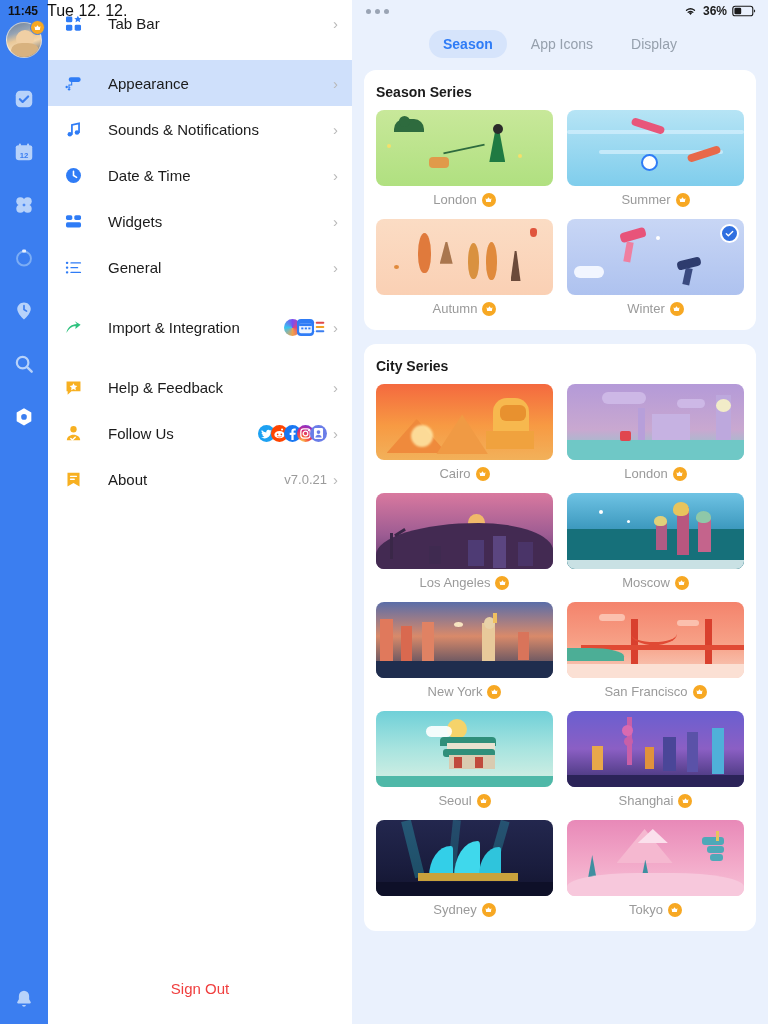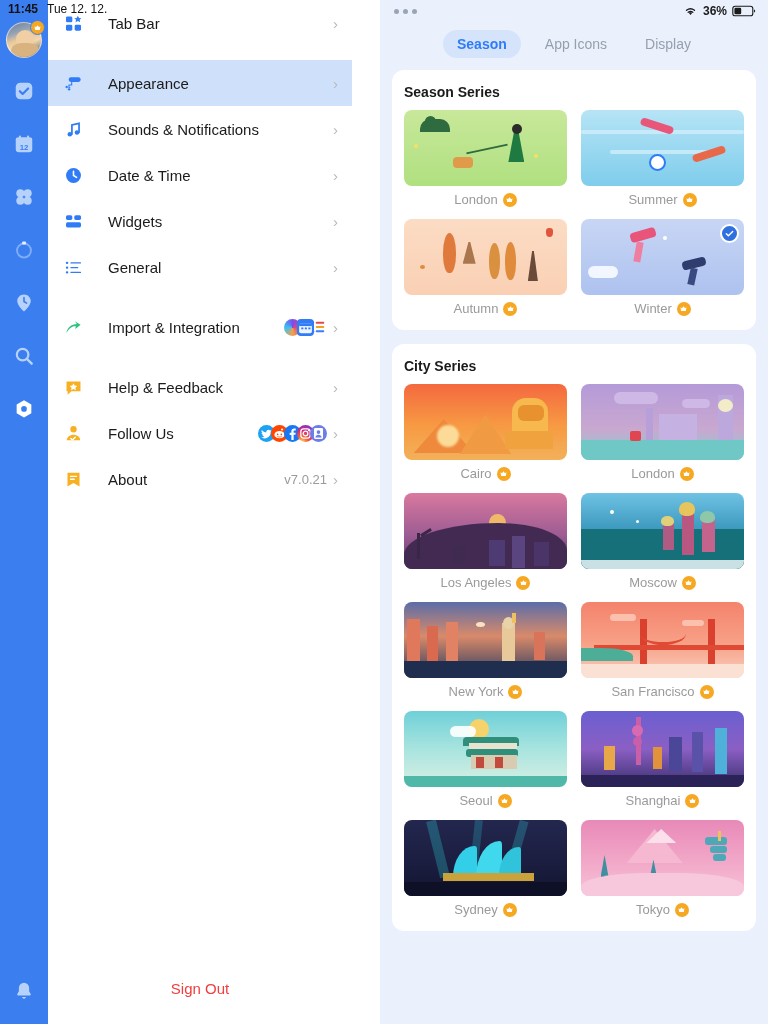--- a/index.html
+++ b/index.html
@@ -27,21 +27,21 @@
     border-radius:50%; background:#f0cfa4; }
   .avatar::after{ content:""; position:absolute; left:4px; top:20px; width:28px; height:18px;
     border-radius:40% 40% 0 0; background:#d8b27f; }
   .crown-badge-sm {
     position: absolute; right: -3px; top: -2px; width: 15px; height: 15px; border-radius: 50%;
     background: #f7a823; display: flex; align-items: center; justify-content: center;
     border: 1.5px solid #3b7ef0; z-index: 3;
   }
   .rail-icons { margin-top: 22px; display: flex; flex-direction: column; align-items: center; gap: 23px; }
   .rail-btn {
-    width: 30px; height: 30px; display: flex; align-items: flex-start; justify-content: center;
+    width: 30px; height: 30px; display: flex; align-items: flex-end; justify-content: center;
   }
   .rail-bell { position: absolute; bottom: 14px; left: 50%; transform: translateX(-50%); }
 
   
   .settings-col {
     width: 304px; flex: 0 0 304px; background: #fff;
     display: flex; flex-direction: column; position: relative;
   }
   .settings-title {
     font-size: 30px; font-weight: 700; color: #141414;
@@ -63,21 +63,21 @@
   .mini-icons > *:first-child { margin-left: 0; }
   .mini { width: 17px; height: 17px; border-radius: 50%; display:inline-block; }
   .sign-out {
     position: absolute; bottom: 27px; left: 0; right: 0; text-align: center;
     font-size: 15px; color: #f03e3e;
   }
 
   
   .right {
     flex: 1 1 auto; background: #eaf1fd; display: flex; flex-direction: column;
-    position: relative; overflow: hidden; margin-left: 28px;
+    position: relative; overflow: hidden;
   }
   .statusbar {
     height: 22px; display: flex; align-items: center; justify-content: space-between;
     padding: 0 12px 0 14px;
   }
   .dots { display: flex; gap: 4px; }
   .dot { width: 5px; height: 5px; border-radius: 50%; background: #9aa4b4; }
   .status-right { display: flex; align-items: center; gap: 5px; }
   .batt-pct { font-size: 12px; font-weight: 700; color: #1a1a1a; }
   .tabs { display: flex; justify-content: center; align-items: center; gap: 10px; padding: 8px 0 12px; }
@@ -738,14 +738,14 @@
 
         </div>
       </div>
 
     </div>
   </div>
 </div>
 
 <div style="position:absolute;left:8px;top:2px;display:flex;align-items:center;gap:9px;z-index:40;">
   <span style="font-size:12px;font-weight:700;color:#111;">11:45</span>
-  <span style="font-size:12px;color:#111;text-align:center;">Tue 12. 12.</span>
+  <span style="font-size:16px;color:#111;text-align:center;">Tue 12. 12.</span>
 </div>
 
 </body></html>

